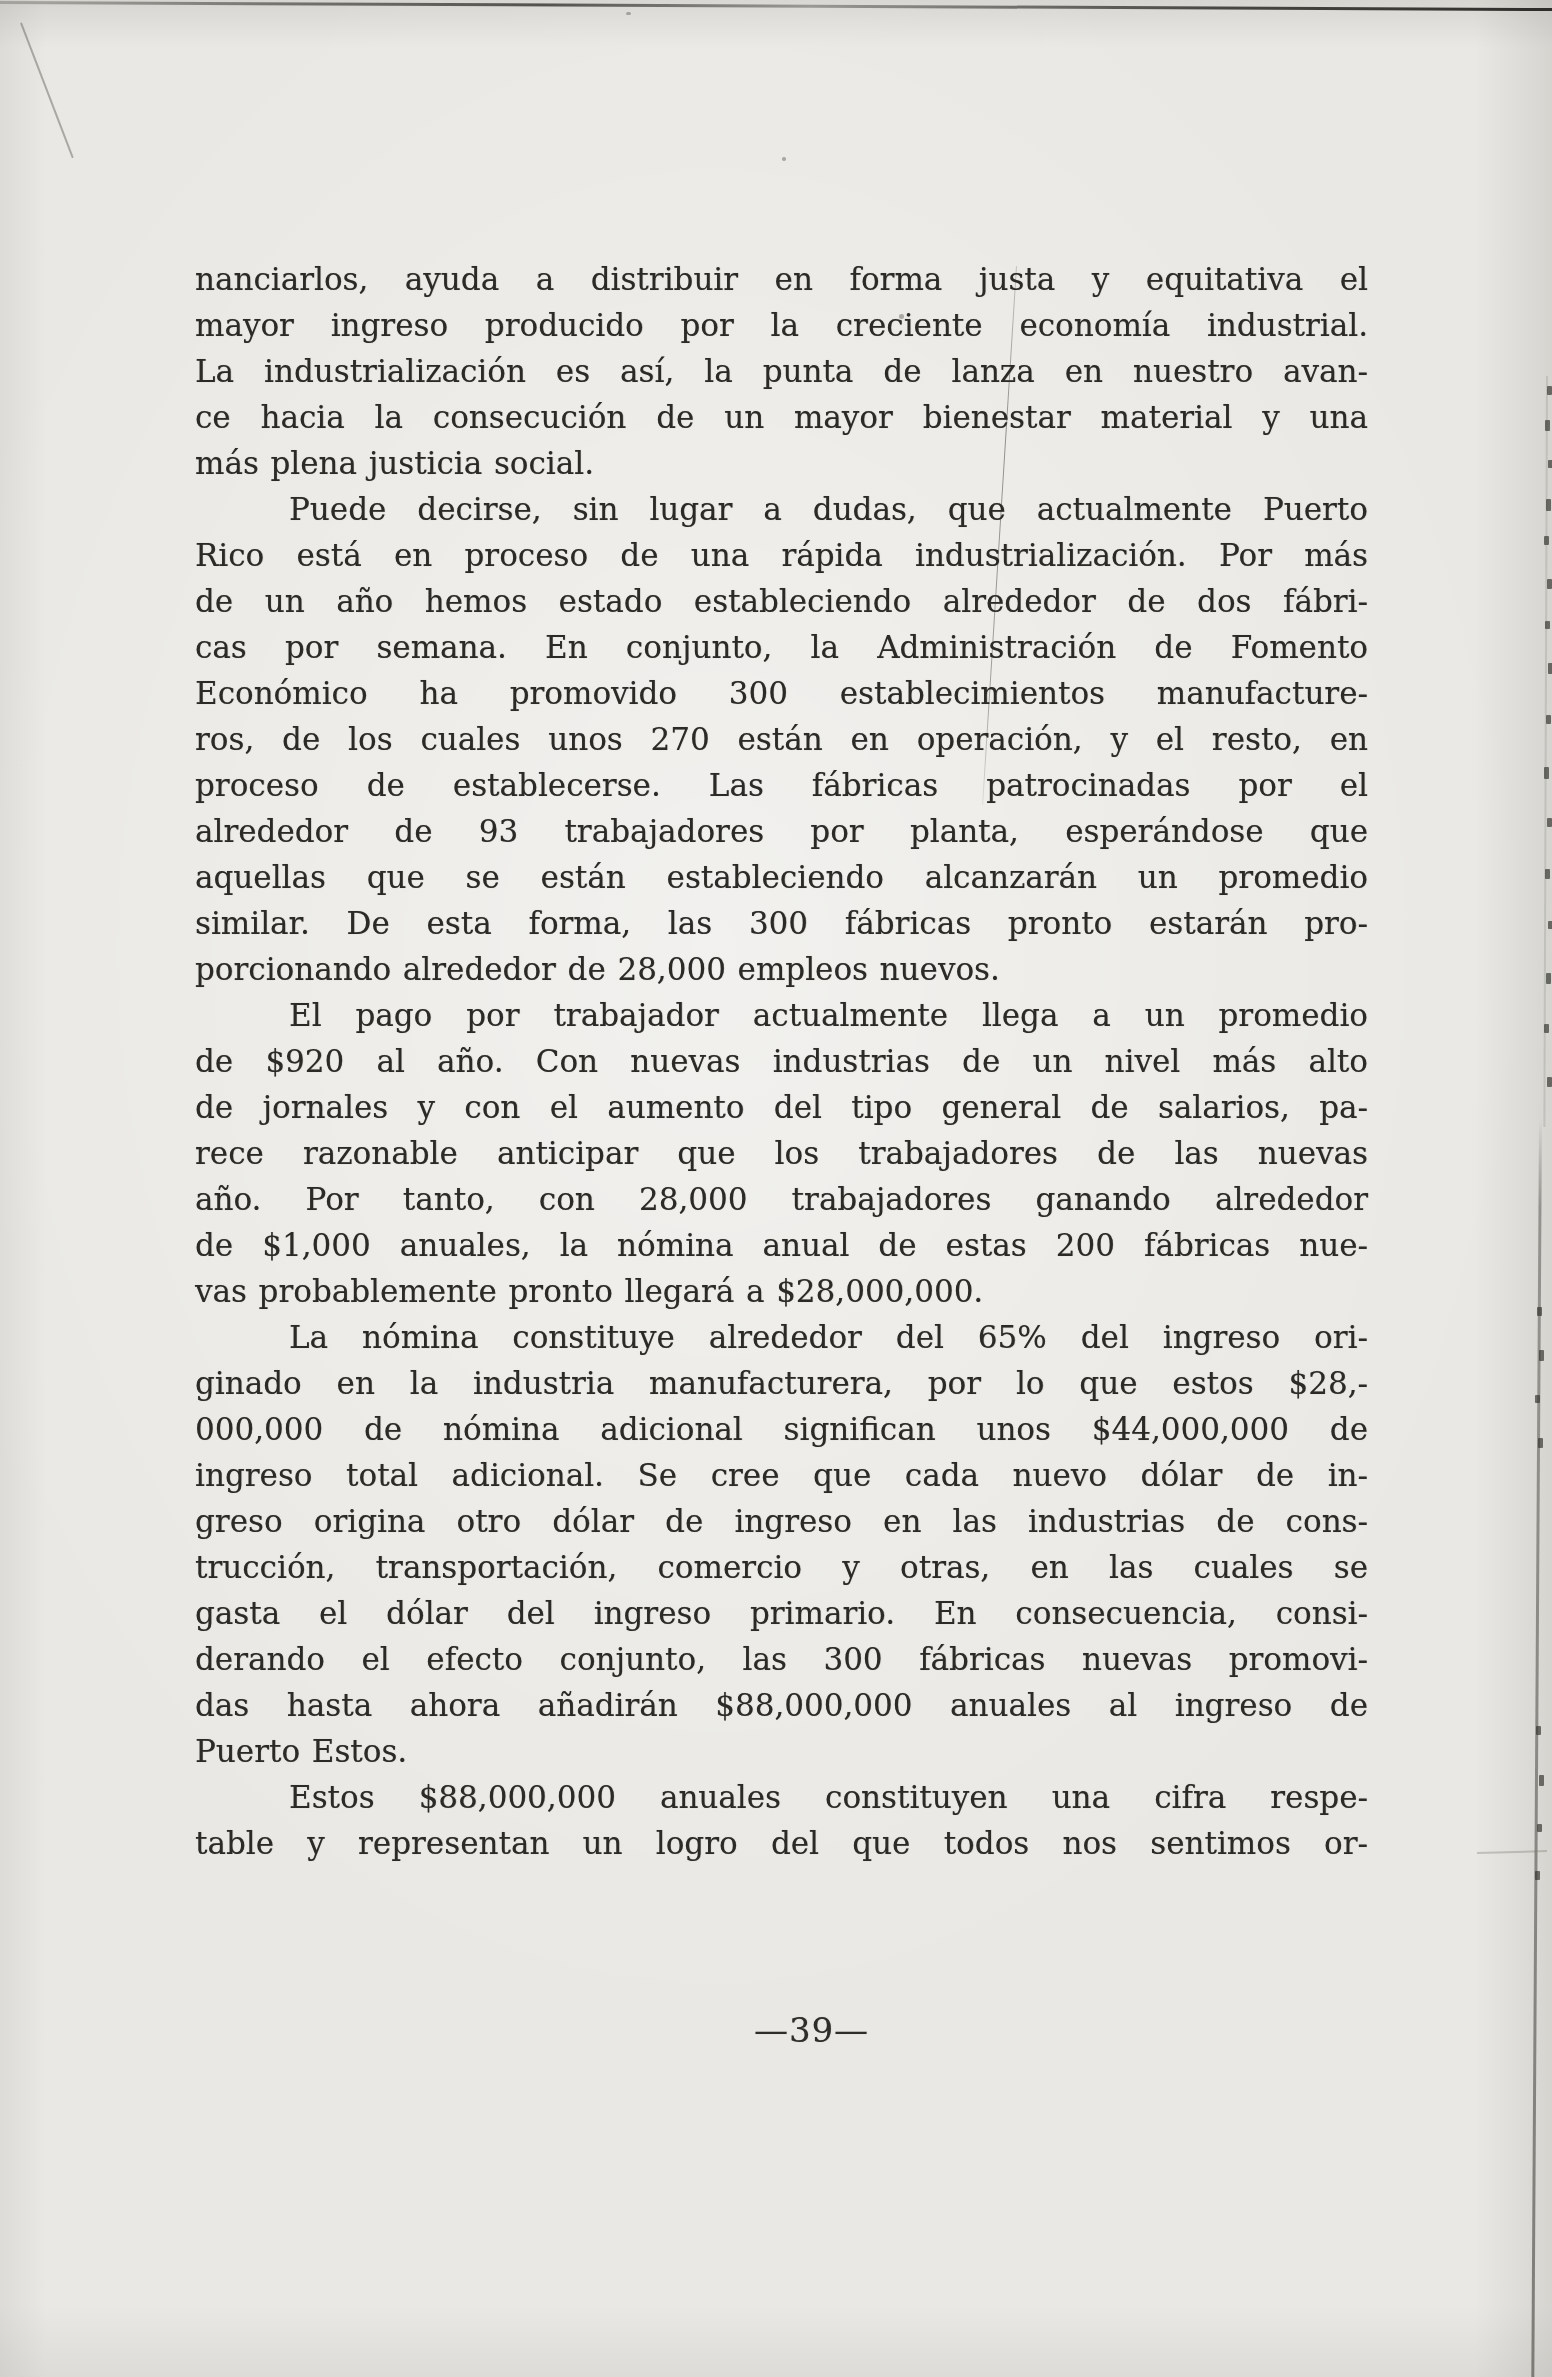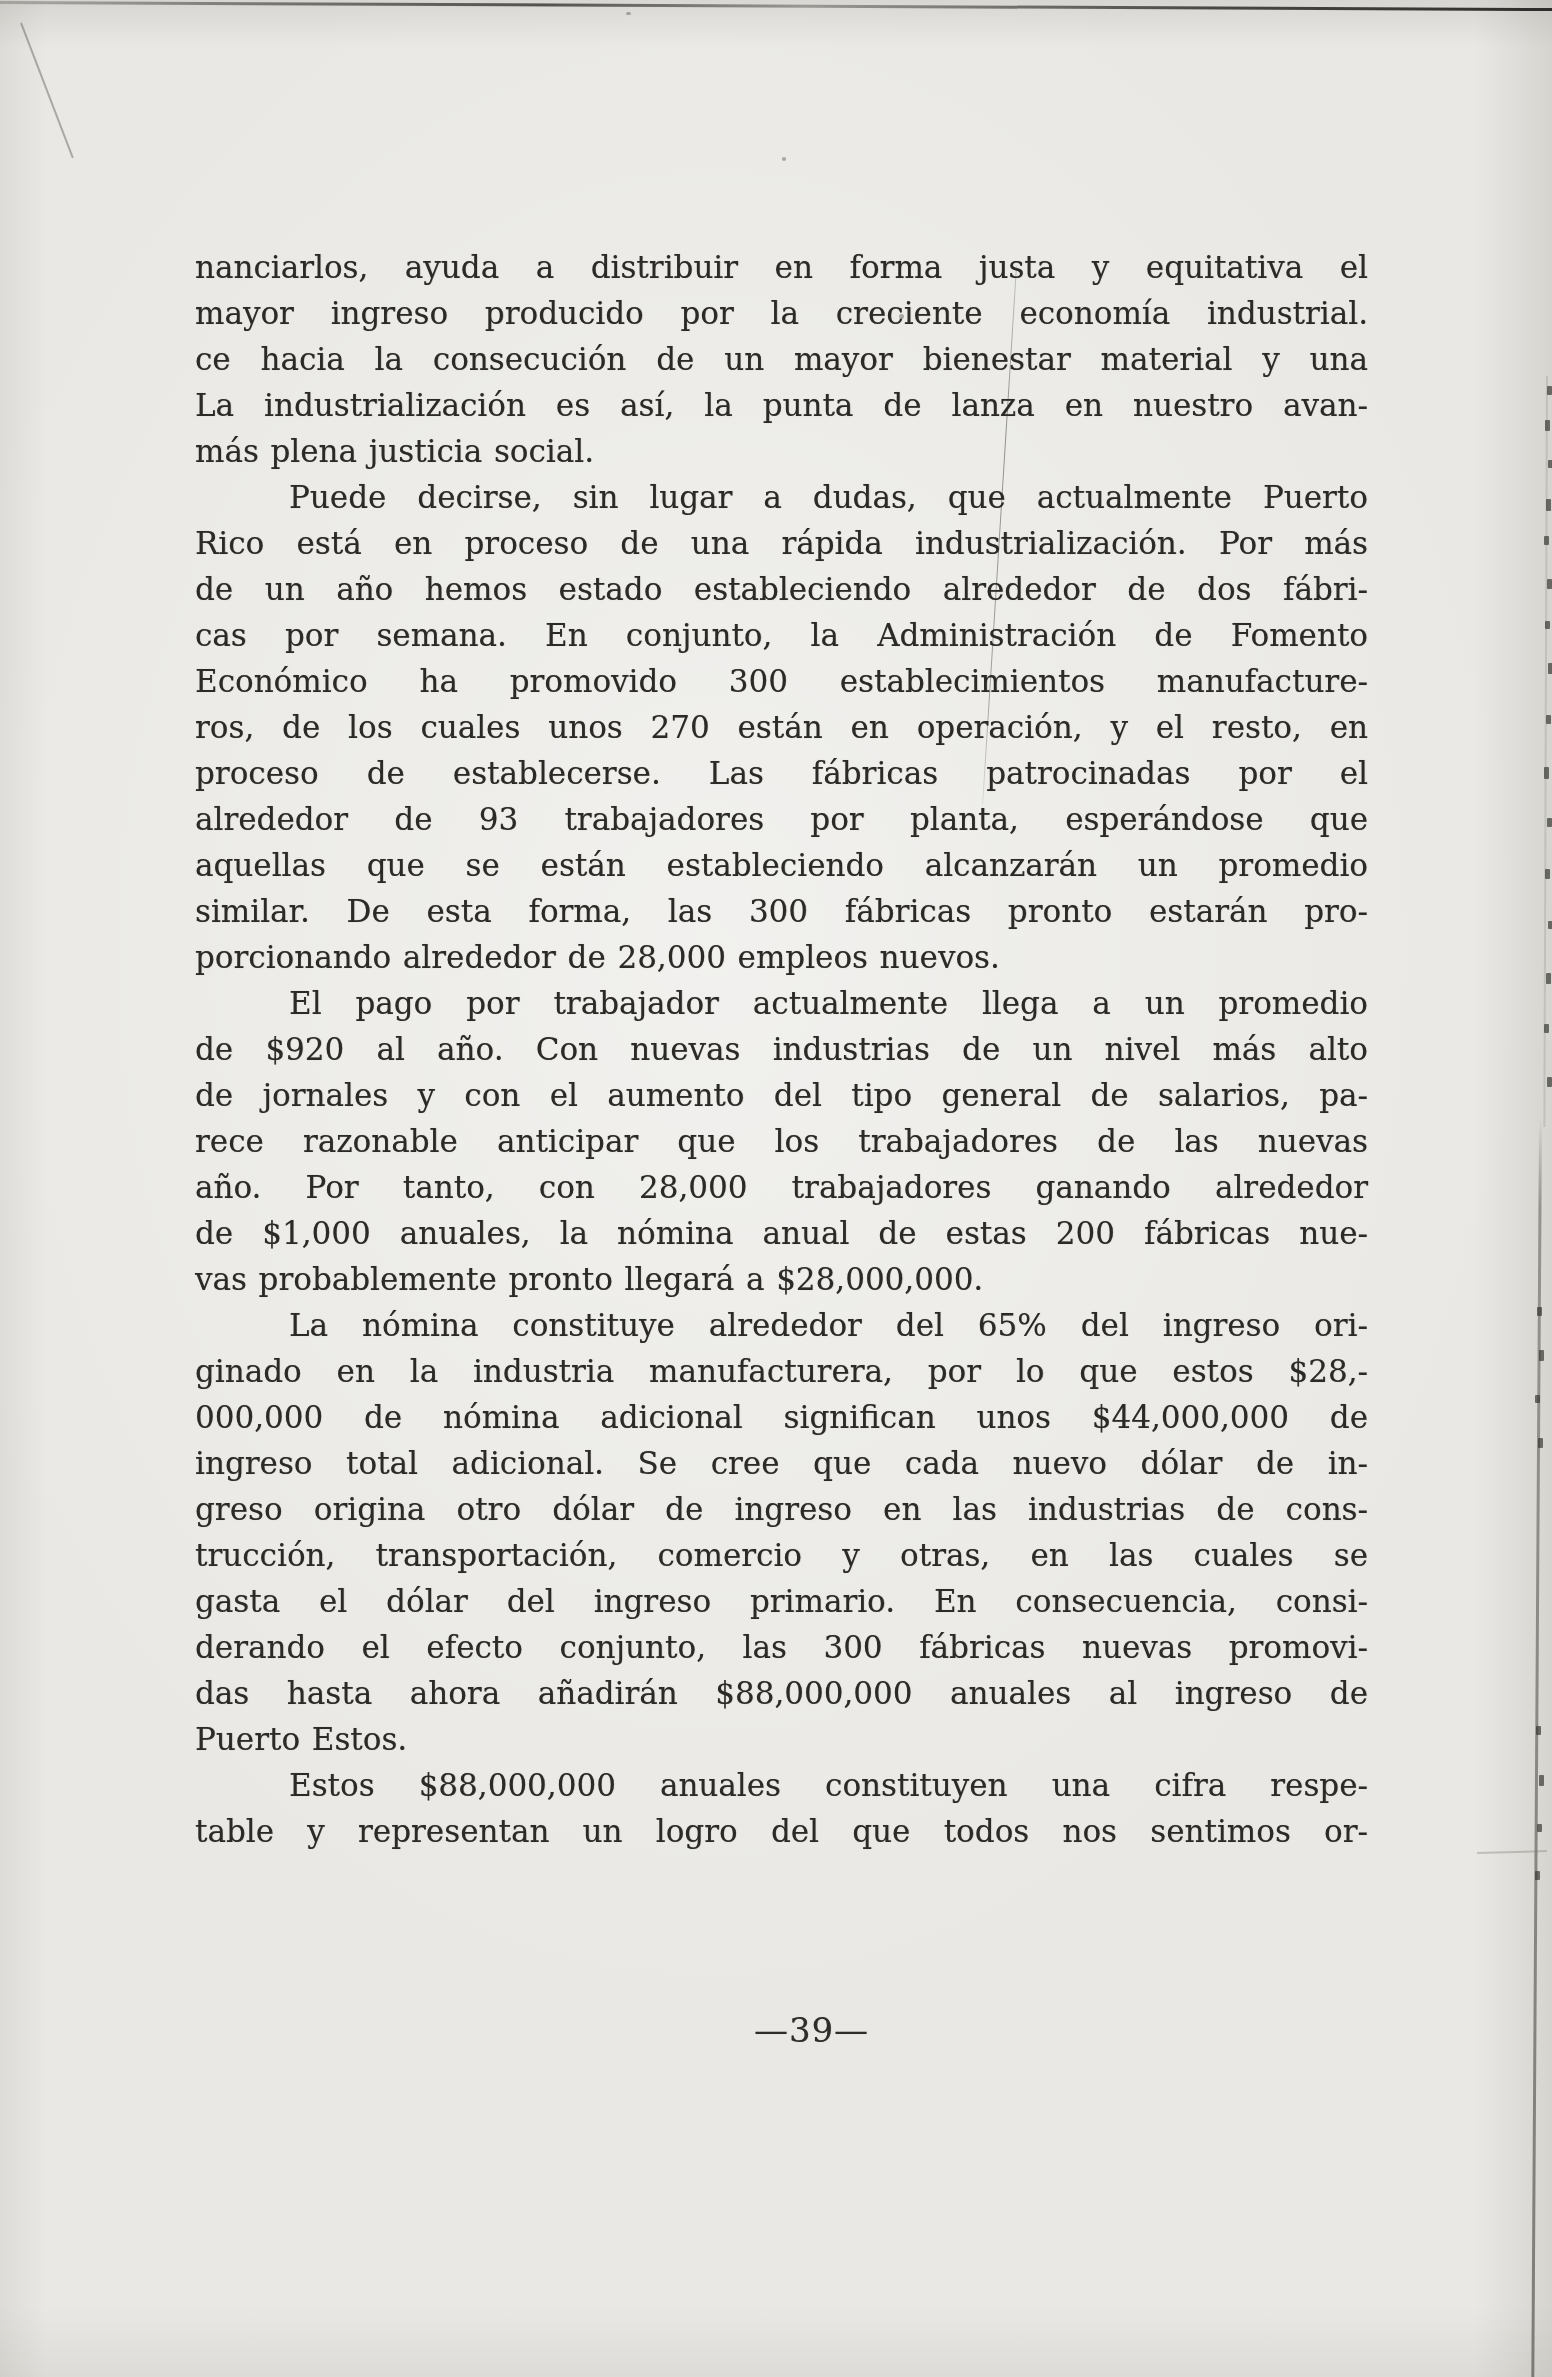--- a/index.html
+++ b/index.html
@@ -12,21 +12,21 @@
       radial-gradient(ellipse 1162px 1520px at 46% 40%, rgba(255,255,255,0.38), rgba(255,255,255,0) 72%),
       linear-gradient(to right, rgba(110,108,100,0.10), rgba(110,108,100,0) 3%, rgba(110,108,100,0) 95%, rgba(110,108,100,0.16)),
       linear-gradient(to bottom, rgba(100,98,92,0.14), rgba(100,98,92,0) 2%, rgba(100,98,92,0) 97%, rgba(110,108,100,0.10)),
       #e9e8e4;
     font-family: "DejaVu Serif", "Liberation Serif", serif;
     color: #2b2a26;
   }
   .textblock {
     position: absolute;
     left: 195px;
-    top: 244px;
+    top: 256px;
     width: 1173px;
     font-size: 31px;
     line-height: 46px;
     word-spacing: 1.8px;
     text-shadow: 0.3px 0.3px 0.7px rgba(40,38,34,0.40);
   }
   .line { text-align: justify; text-align-last: justify; height: 46px; overflow: visible; }
   .line.nojust { text-align: left; text-align-last: auto; }
   .line.indent { text-indent: 94px; }
   .pagenum {
@@ -87,22 +87,22 @@
   <div class="edge-line"></div>
   <div class="edge-line-faint"></div>
   <div class="scratch"></div>
   <div class="speck" style="left:626px;top:11.6px;width:4.5px;height:3.6px;"></div>
   <div class="speck" style="left:782px;top:157px;width:3.6px;height:3.6px;"></div>
   <div class="speck" style="left:899px;top:314px;width:4.5px;height:4.5px;"></div>
 
   <div class="textblock">
       <div class="line">nanciarlos, ayuda a distribuir en forma justa y equitativa el</div>
       <div class="line">mayor ingreso producido por la creciente economía industrial.</div>
+      <div class="line">La industrialización es así, la punta de lanza en nuestro avan-</div>
       <div class="line">ce hacia la consecución de un mayor bienestar material y una</div>
-      <div class="line">La industrialización es así, la punta de lanza en nuestro avan-</div>
       <div class="line nojust">más plena justicia social.</div>
       <div class="line indent">Puede decirse, sin lugar a dudas, que actualmente Puerto</div>
       <div class="line">Rico está en proceso de una rápida industrialización. Por más</div>
       <div class="line">de un año hemos estado estableciendo alrededor de dos fábri-</div>
       <div class="line">cas por semana. En conjunto, la Administración de Fomento</div>
       <div class="line">Económico ha promovido 300 establecimientos manufacture-</div>
       <div class="line">ros, de los cuales unos 270 están en operación, y el resto, en</div>
       <div class="line">proceso de establecerse. Las fábricas patrocinadas por el</div>
       <div class="line">alrededor de 93 trabajadores por planta, esperándose que</div>
       <div class="line">aquellas que se están estableciendo alcanzarán un promedio</div>

